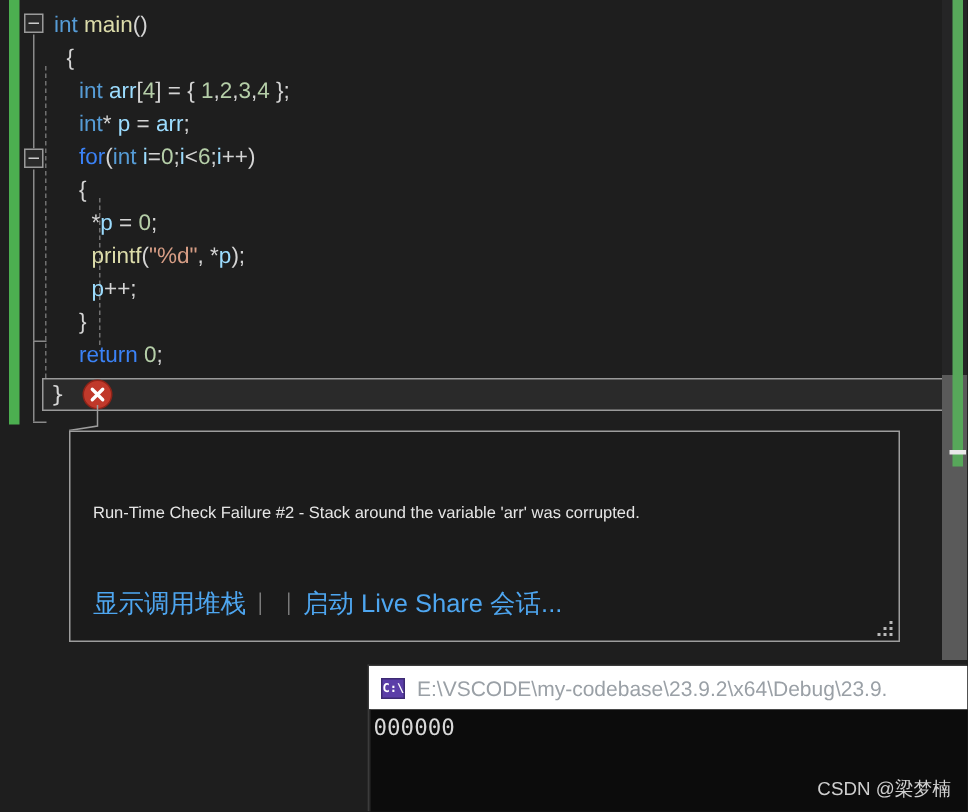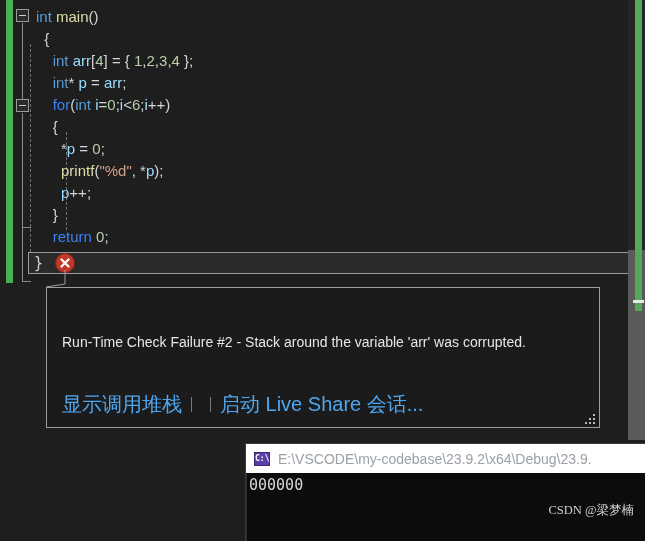--- a/index.html
+++ b/index.html
@@ -172,30 +172,30 @@
   }
   .tool-btn {
     width: 22px; height: 22px;
     display: flex; align-items: center; justify-content: center;
     cursor: pointer;
   }
   .exc-body {
     position: absolute;
     left: 15px; top: 44px;
     width: 520px;
-    font-size: 14px;
+    font-size: 11px;
     line-height: 20px;
     color: #e6e6e6;
   }
   .exc-links {
     position: absolute;
     left: 15px; top: 103px;
     display: flex;
     align-items: center;
-    font-size: 20px;
+    font-size: 17px;
     color: #4daafc;
   }
   .exc-links a {
     color: #4ea6f0;
     text-decoration: none;
     cursor: pointer;
   }
   .lnk-sep {
     display: inline-block;
     width: 1px; height: 15px;
@@ -258,25 +258,24 @@
   .console-out {
     position: absolute;
     left: 2px; top: 3px;
     font-family: "DejaVu Sans Mono", "Liberation Mono", monospace;
     font-size: 15px;
     color: #d8d8d8;
     white-space: pre;
   }
   .watermark {
     position: absolute;
-    right: 11px; bottom: 22px;
+    right: 11px; bottom: 6px;
     font-size: 12.5px;
     color: #cfcfcf;
     white-space: nowrap;
-    font-family: Liberation Serif, serif;
   }
 </style>
 </head>
 <body>
 
 <div id="root">
 
   <div class="editor">
 
     <div class="change-bar"></div>

